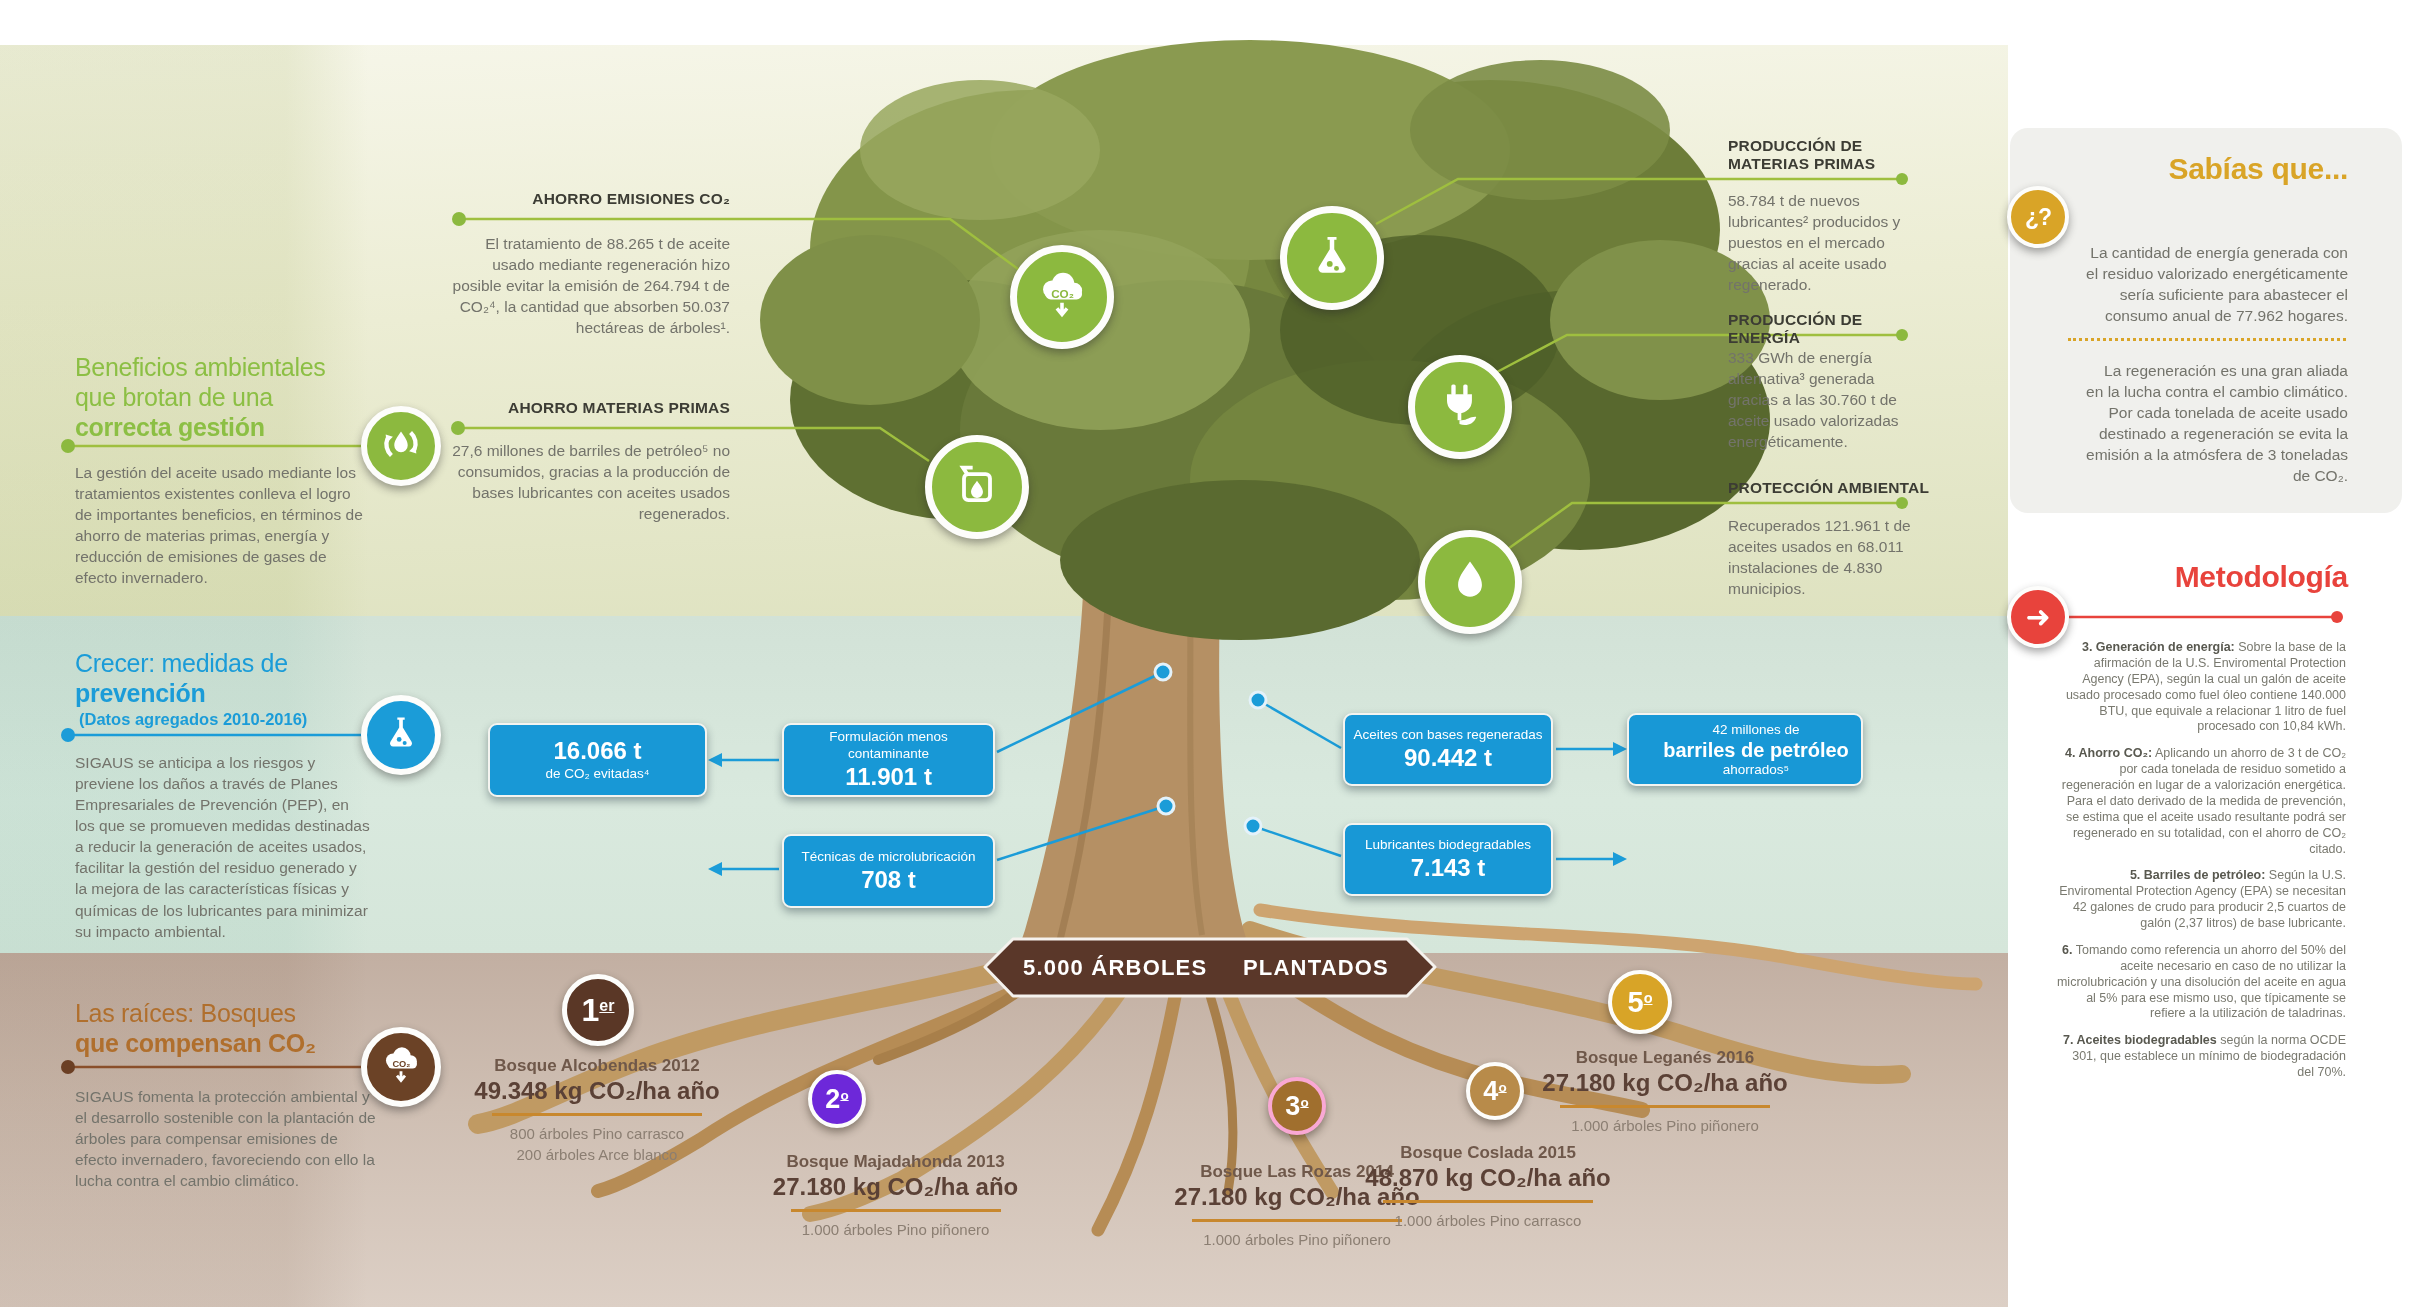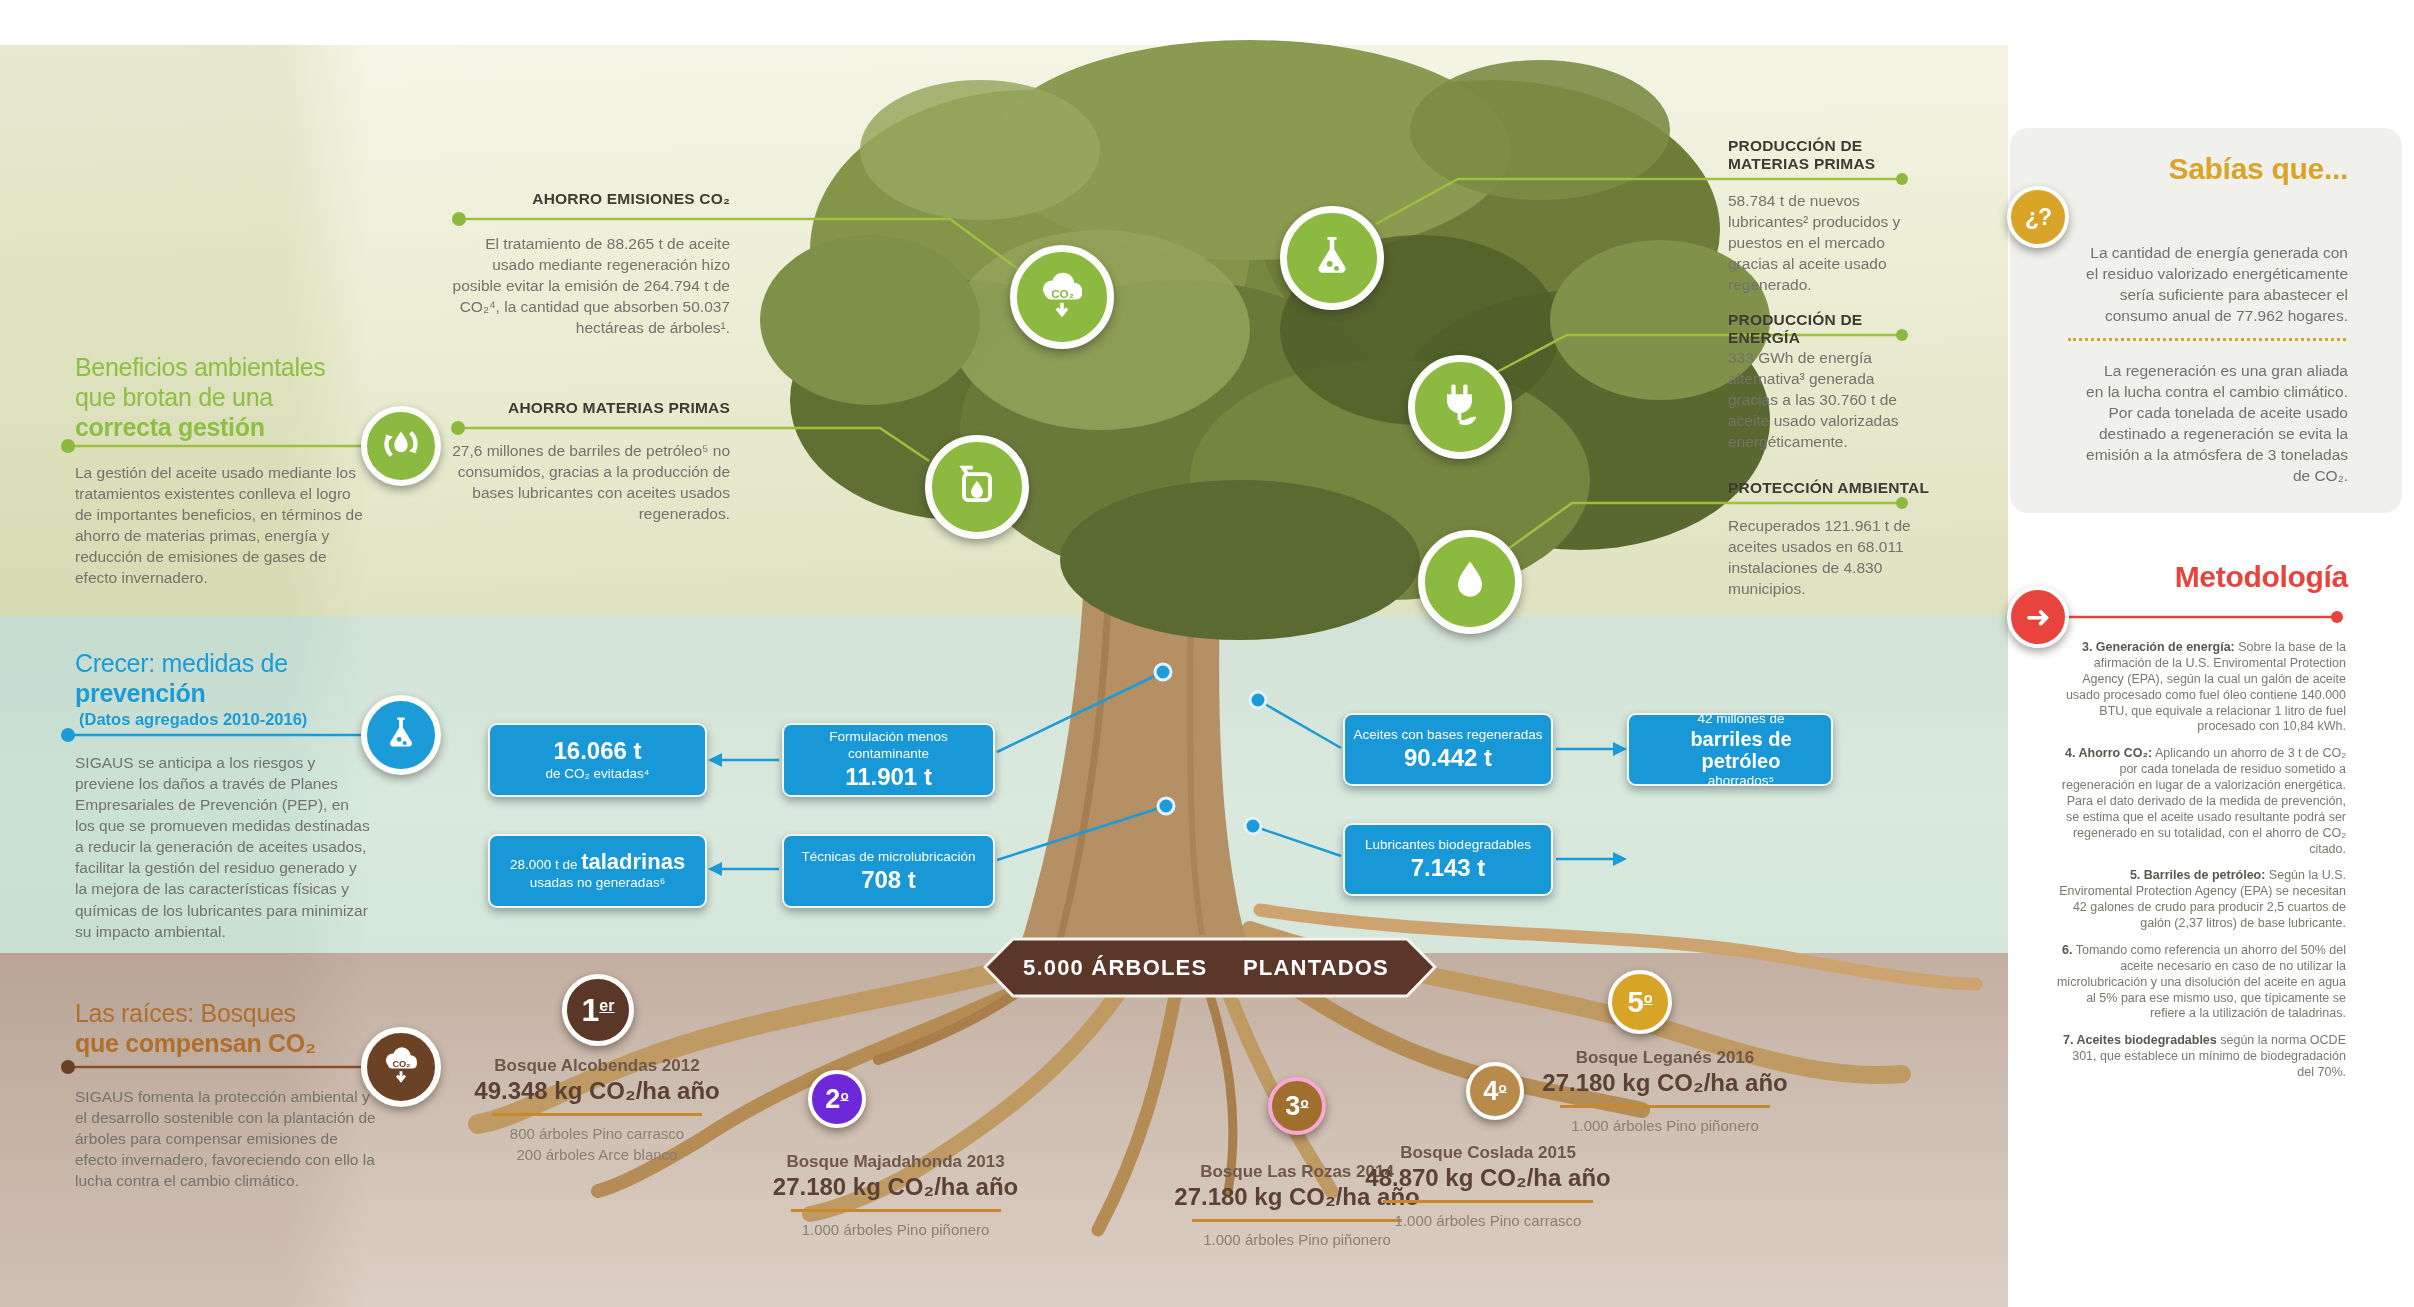--- a/index.html
+++ b/index.html
@@ -309,37 +309,33 @@
         <circle cx="22" cy="31" r="2.6" fill="#1b9cd8"></circle>
           <circle cx="28" cy="35" r="2.2" fill="#1b9cd8"></circle>
       </svg>
     </span>
   </div>
 
   <div class="abs bluebox" style="left:488px;top:723px;width:219px;height:74px;">
     <span class="bb-value">16.066 t</span>
     <span class="bb-small">de CO₂ evitadas⁴</span>
   </div>
-  <div class="abs bluebox" style="left:488px;top:834px;width:219px;height:74px;">
-    <span><span class="bb-small">28.000 t de </span><span class="bb-big" style="font-size:22px">taladrinas</span></span>
-    <span class="bb-small">usadas no generadas⁶</span>
-  </div>
   <div class="abs bluebox" style="left:782px;top:723px;width:213px;height:74px;">
     <span class="bb-label">Formulación menos contaminante</span>
     <span class="bb-value">11.901 t</span>
   </div>
   <div class="abs bluebox" style="left:782px;top:834px;width:213px;height:74px;">
     <span class="bb-label">Técnicas de microlubricación</span>
     <span class="bb-value">708 t</span>
   </div>
   <div class="abs bluebox" style="left:1343px;top:713px;width:210px;height:73px;">
     <span class="bb-label">Aceites con bases regeneradas</span>
     <span class="bb-value">90.442 t</span>
   </div>
-  <div class="abs bluebox" style="left:1627px;top:713px;width:206px;height:73px;padding-left:28px;">
+  <div class="abs bluebox" style="left:1627px;top:713px;width:236px;height:73px;padding-left:28px;">
     <span class="bb-small">42 millones de</span>
     <span class="bb-big">barriles de petróleo</span>
     <span class="bb-small">ahorrados⁵</span>
   </div>
   <div class="abs bluebox" style="left:1343px;top:823px;width:210px;height:73px;">
     <span class="bb-label">Lubricantes biodegradables</span>
     <span class="bb-value">7.143 t</span>
   </div>
 
   <div class="abs banner-text" style="left:985px;top:939px;width:450px;height:57px;">

